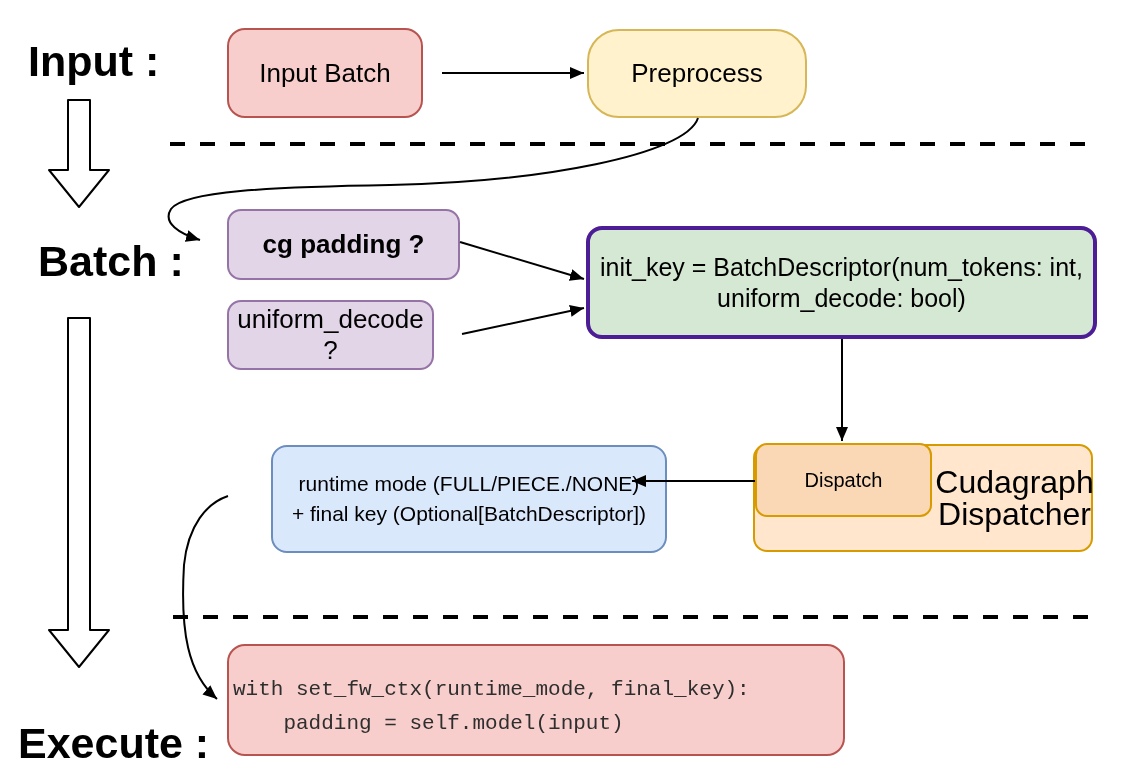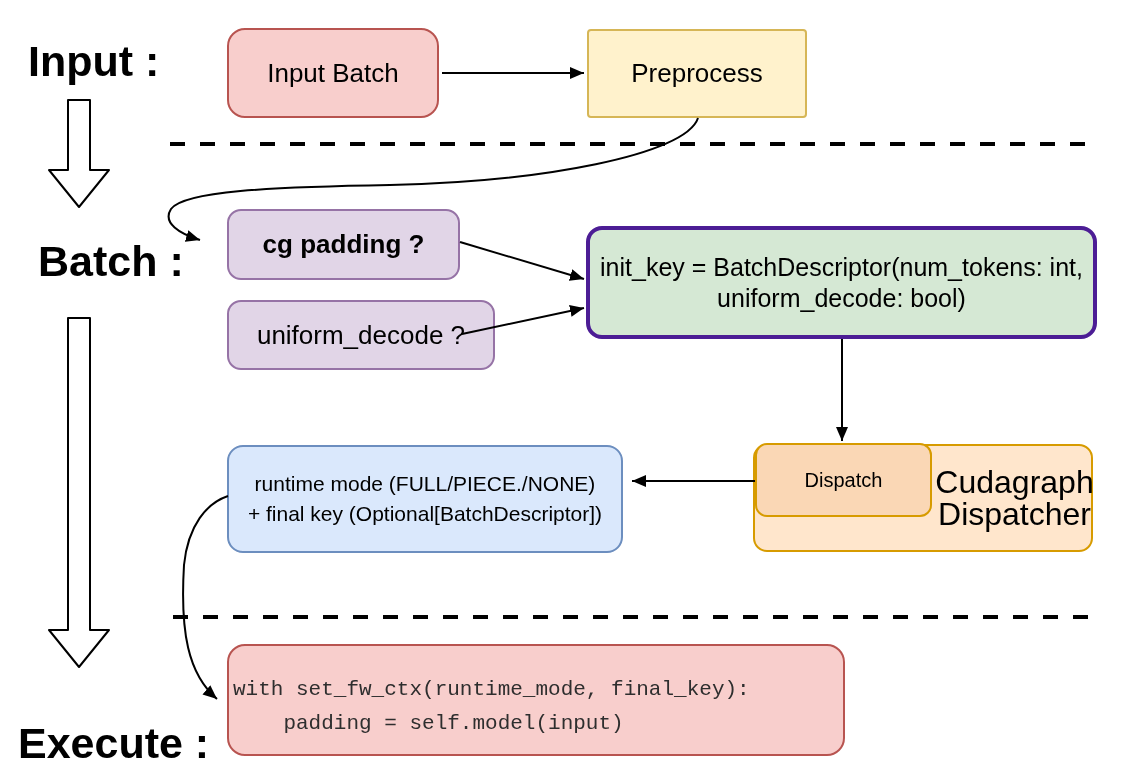--- a/index.html
+++ b/index.html
@@ -24,31 +24,31 @@
     flex-direction:column;
     align-items:center;
     justify-content:center;
     text-align:center;
     color:#000000;
     z-index:2;
   }
   .node .ln{display:block;}
   
   .red    {background:#f8cecc;border:2px solid #b85450;border-radius:18px;}
-  .yellow {background:#fff2cc;border:2px solid #d6b656;border-radius:4px;}
+  .yellow {background:#fff2cc;border:2px solid #d6b656;border-radius:32px;}
   .purple {background:#e1d5e7;border:2px solid #9673a6;border-radius:14px;}
   .green  {background:#d5e8d4;border:4px solid #4c1d95;border-radius:16px;}
-  .blue   {background:#dae8fc;border:2px solid #6c8ebf;border-radius:16px;}
+  .blue   {background:#dae8fc;border:2px solid #6c8ebf;border-radius:16px;margin-left:44px;}
   .orange-big  {background:#ffe6cc;border:2px solid #d79b00;border-radius:14px;}
   .orange-small{background:#fad7b5;border:2px solid #d79b00;border-radius:12px;}
 
-  #input-batch     {left:227px;top:28px;width:212px;height:90px;font-size:26px;}
+  #input-batch     {left:227px;top:28px;width:196px;height:90px;font-size:26px;}
   #preprocess      {left:587px;top:29px;width:220px;height:89px;font-size:26px;}
   #cg-padding      {left:227px;top:209px;width:233px;height:71px;font-size:26px;font-weight:bold;}
-  #uniform-decode  {left:227px;top:300px;width:268px;height:70px;font-size:26px;}
+  #uniform-decode  {left:227px;top:300px;width:207px;height:70px;font-size:26px;}
   #init-key        {left:586px;top:226px;width:511px;height:113px;font-size:25px;line-height:31px;}
   #runtime-mode    {left:227px;top:445px;width:396px;height:108px;font-size:21px;line-height:30px;}
   #cudagraph       {left:753px;top:444px;width:340px;height:108px;font-size:32px;line-height:32px;z-index:2;}
   #cudagraph .label-area{
     position:absolute;left:179px;top:0;width:161px;height:104px;
     display:flex;align-items:center;justify-content:center;text-align:center;
   }
   #dispatch        {left:755px;top:443px;width:177px;height:74px;font-size:20px;z-index:3;}
   #execute-code{
     left:227px;top:644px;width:618px;height:112px;

